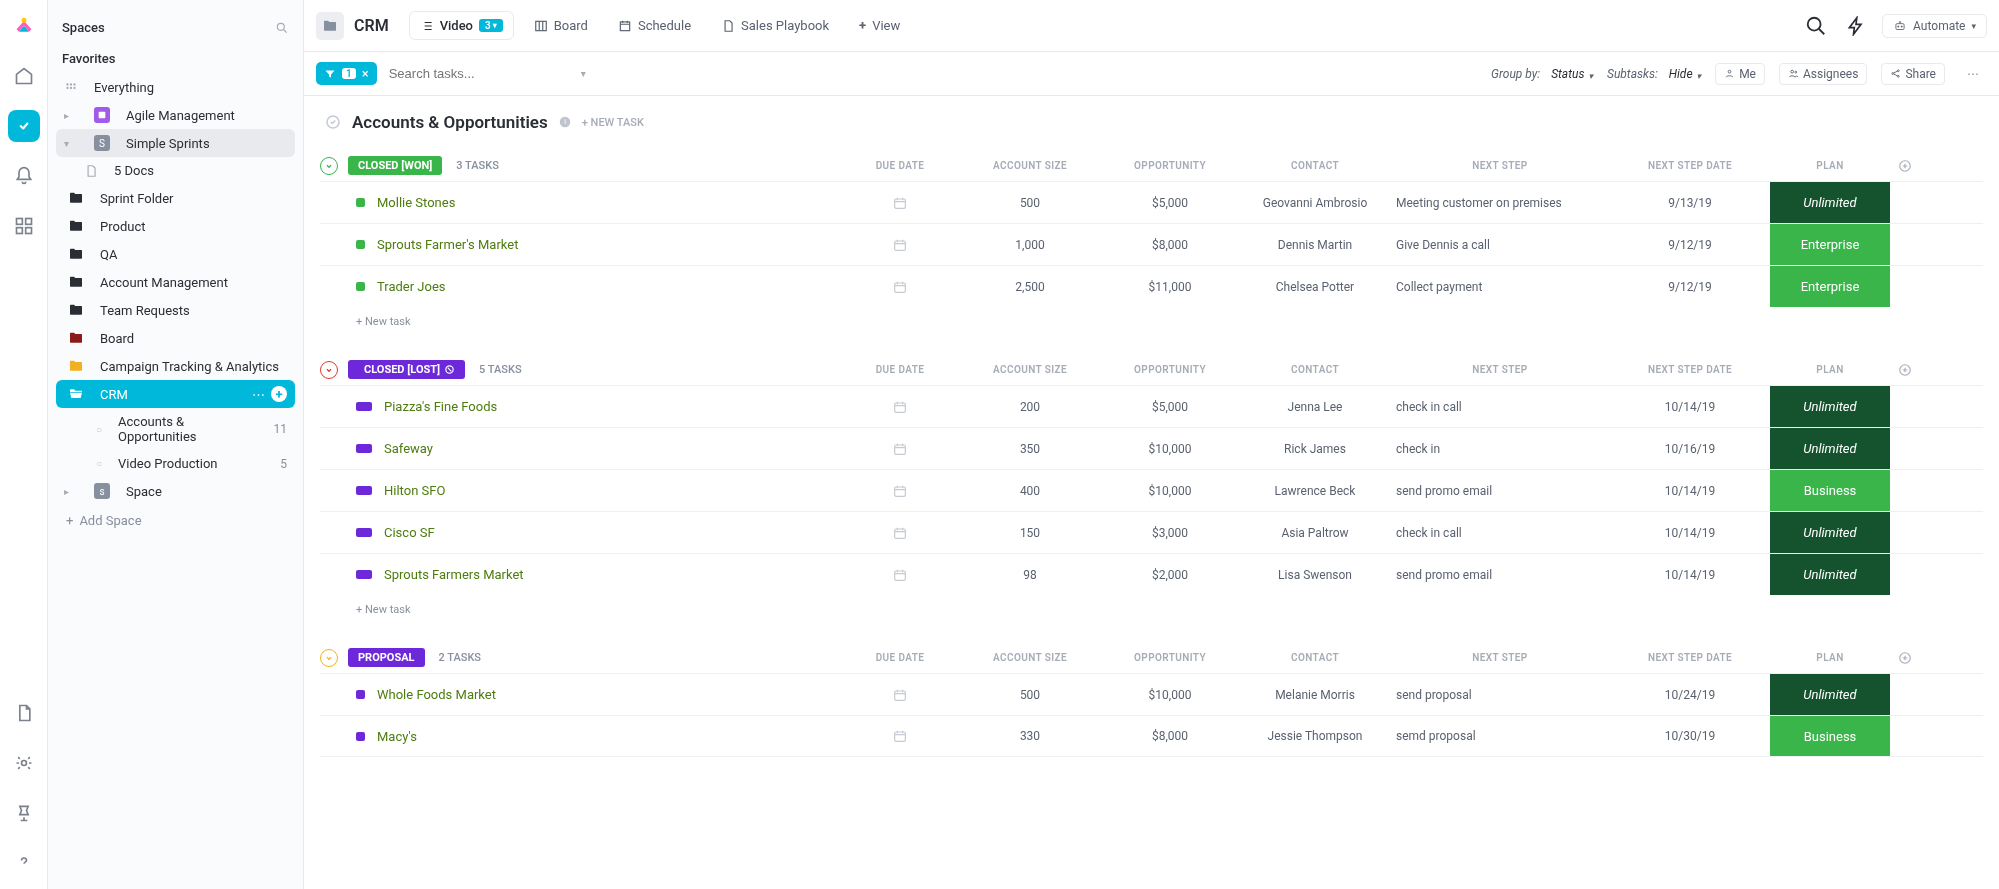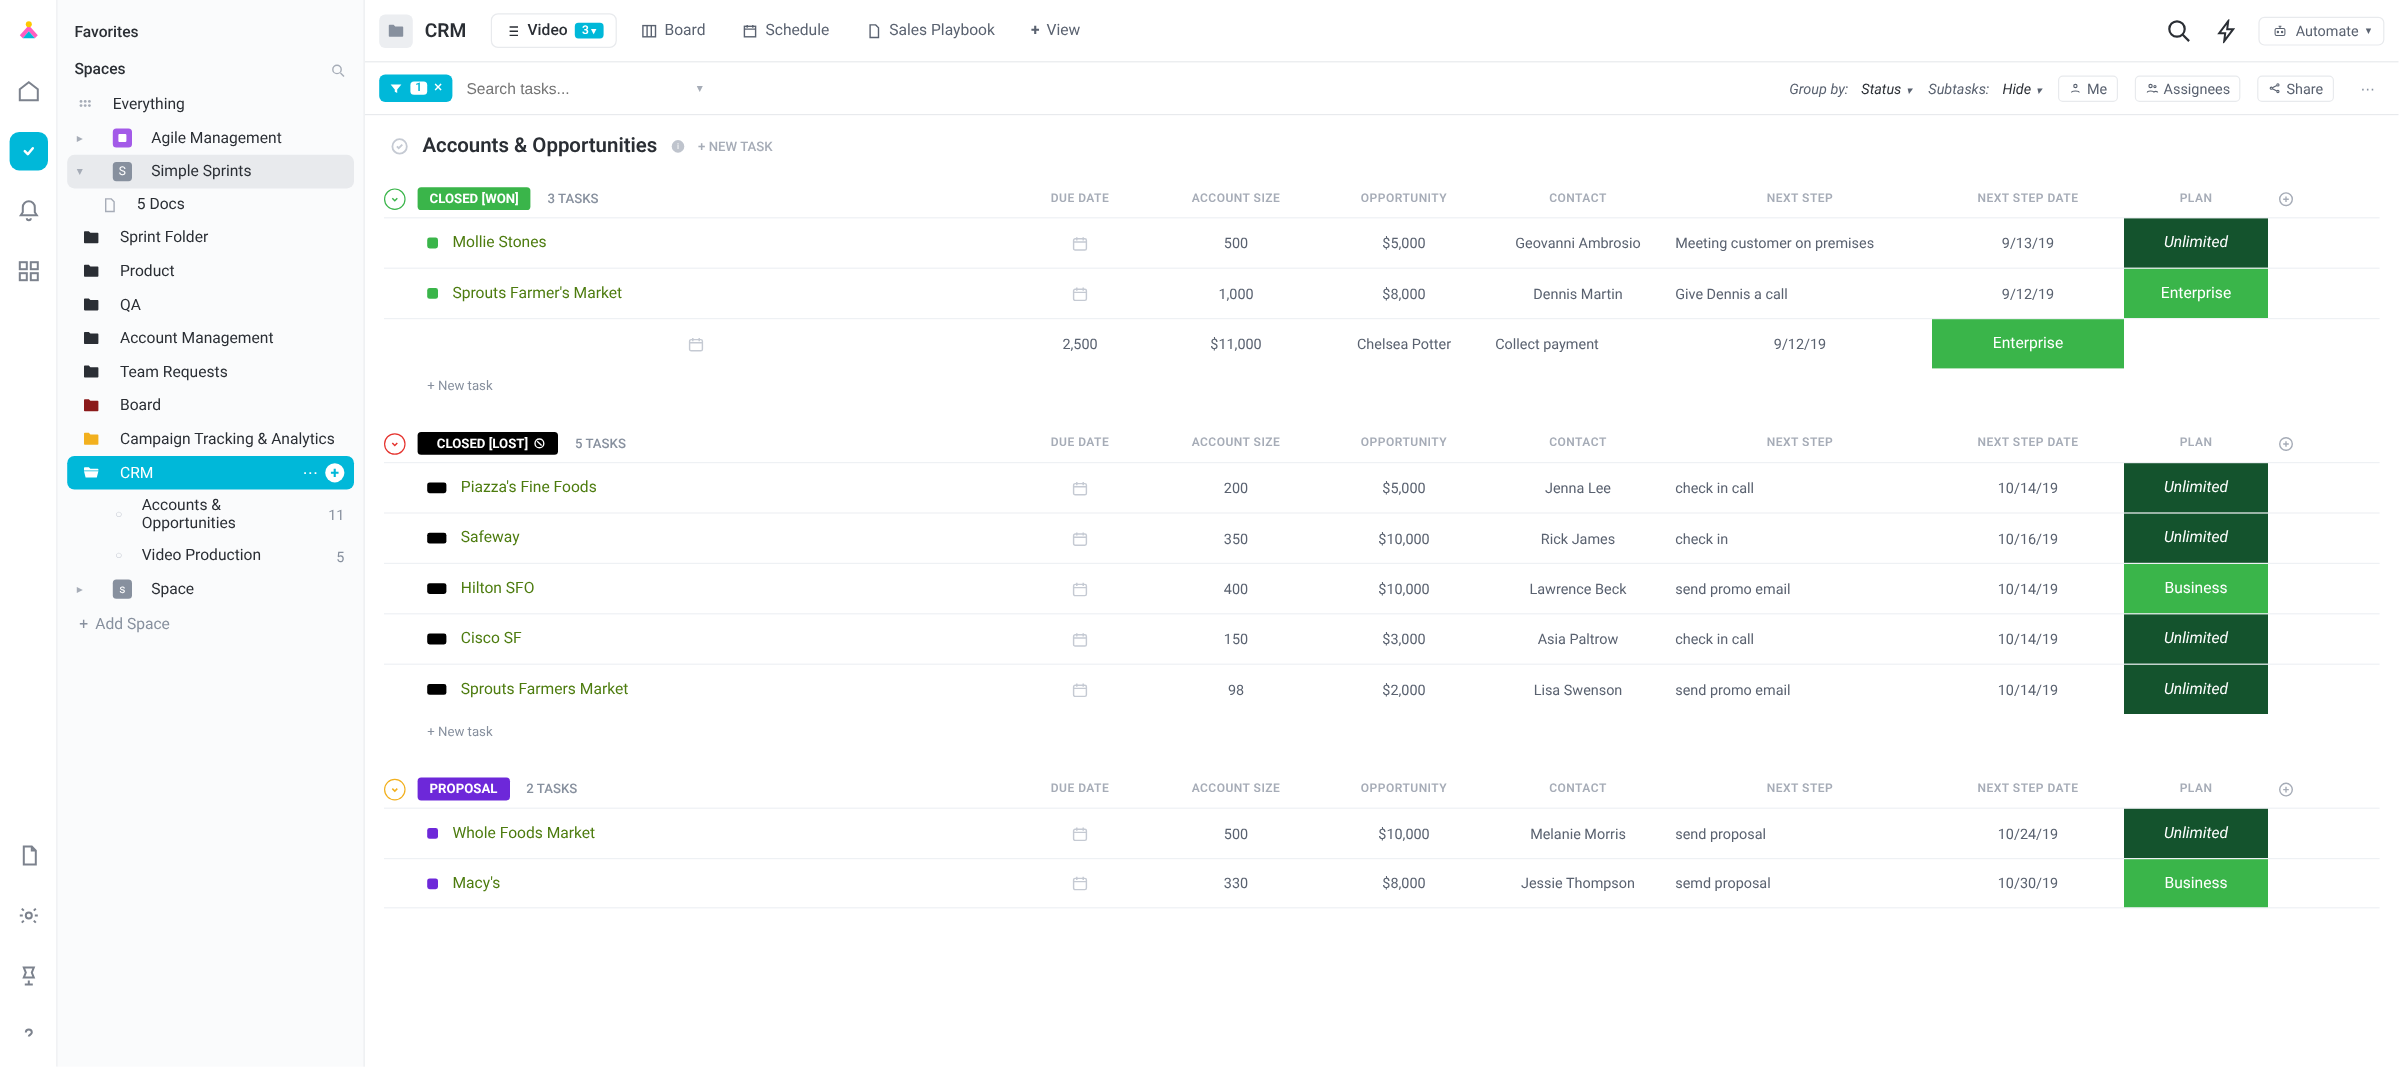--- a/index.html
+++ b/index.html
@@ -81,21 +81,21 @@
 .cell.nextstep { font-size: 12px; text-align: left; padding-left: 6px; }
 .date-icon { color: #c5cad3; display: flex; justify-content: center; }
 .plan-cell { height: 100%; display: flex; align-items: center; justify-content: center; color: #fff; font-size: 13px; }
 .add-task-link { font-size: 11px; color: #87909e; padding: 8px 0 0 36px; cursor: pointer; }
 
 
 .c-won { color: #3ab54a; }
 .c-lost { color: #e5342f; }
 .c-prop { color: #f2b01e; }
 .bg-won { background: #3ab54a; }
-.bg-lost { background: #000000; padding-left: 16px; }
+.bg-lost { background: #6d28d9; padding-left: 16px; }
 .bg-prop { background: #6d28d9; }
 .plan-unlimited { background: #14532d; font-style: italic; }
 .plan-enterprise { background: #3ab54a; }
 .plan-business { background: #3ab54a; }
 
 svg { display: block; }
 </style>
 </head>
 <body>
 
@@ -156,31 +156,31 @@
         <svg viewBox="0 0 24 24" fill="none" stroke="currentColor" stroke-width="2">
             <circle cx="12" cy="12" r="9" opacity="0"></circle>
             <path d="M9 9a3 3 0 116 0c0 2-3 2-3 4M12 17h0"></path>
           </svg>
       </div>
     </div>
   </div>
 
   <div class="sidebar">
     <div class="sb-section-title">
-        <span>Favorites</span>
-      </div>
-    <div class="sb-section-title">
       <span>Spaces</span>
       <span class="sb-search-icon">
           <svg viewBox="0 0 24 24" width="14" height="14" fill="none" stroke="currentColor" stroke-width="2">
             <circle cx="10" cy="10" r="6"></circle>
             <path d="M20 20l-5-5"></path>
           </svg>
         </span>
     </div>
+    <div class="sb-section-title">
+        <span>Favorites</span>
+      </div>
 
     <div class="sb-item">
       <span class="chev">
           <svg viewBox="0 0 24 24" width="14" height="14" fill="currentColor">
             <circle cx="6" cy="6" r="2"></circle>
             <circle cx="12" cy="6" r="2"></circle>
             <circle cx="18" cy="6" r="2"></circle>
             <circle cx="6" cy="12" r="2"></circle>
             <circle cx="12" cy="12" r="2"></circle>
             <circle cx="18" cy="12" r="2"></circle>
@@ -521,20 +521,24 @@
               </div>
       <div class="cell">1,000</div>
       <div class="cell">$8,000</div>
       <div class="cell contact">Dennis Martin</div>
       <div class="cell nextstep">Give Dennis a call</div>
       <div class="cell">9/12/19</div>
       <div class="plan-cell plan-enterprise">Enterprise</div>
       <div></div>
     </div>
             <div class="task-row cols">
+      <div class="task-name-cell">
+        <span class="status-dot bg-won"></span>
+        <span class="task-name">Trader Joes</span>
+      </div>
       <div class="date-icon">
                 <svg viewBox="0 0 24 24" width="16" height="16" fill="none" stroke="currentColor" stroke-width="1.8">
                   <rect x="4" y="6" width="16" height="14" rx="2"></rect>
                   <path d="M4 10h16M8 4v4M16 4v4"></path>
                 </svg>
               </div>
       <div class="cell">2,500</div>
       <div class="cell">$11,000</div>
       <div class="cell contact">Chelsea Potter</div>
       <div class="cell nextstep">Collect payment</div>

